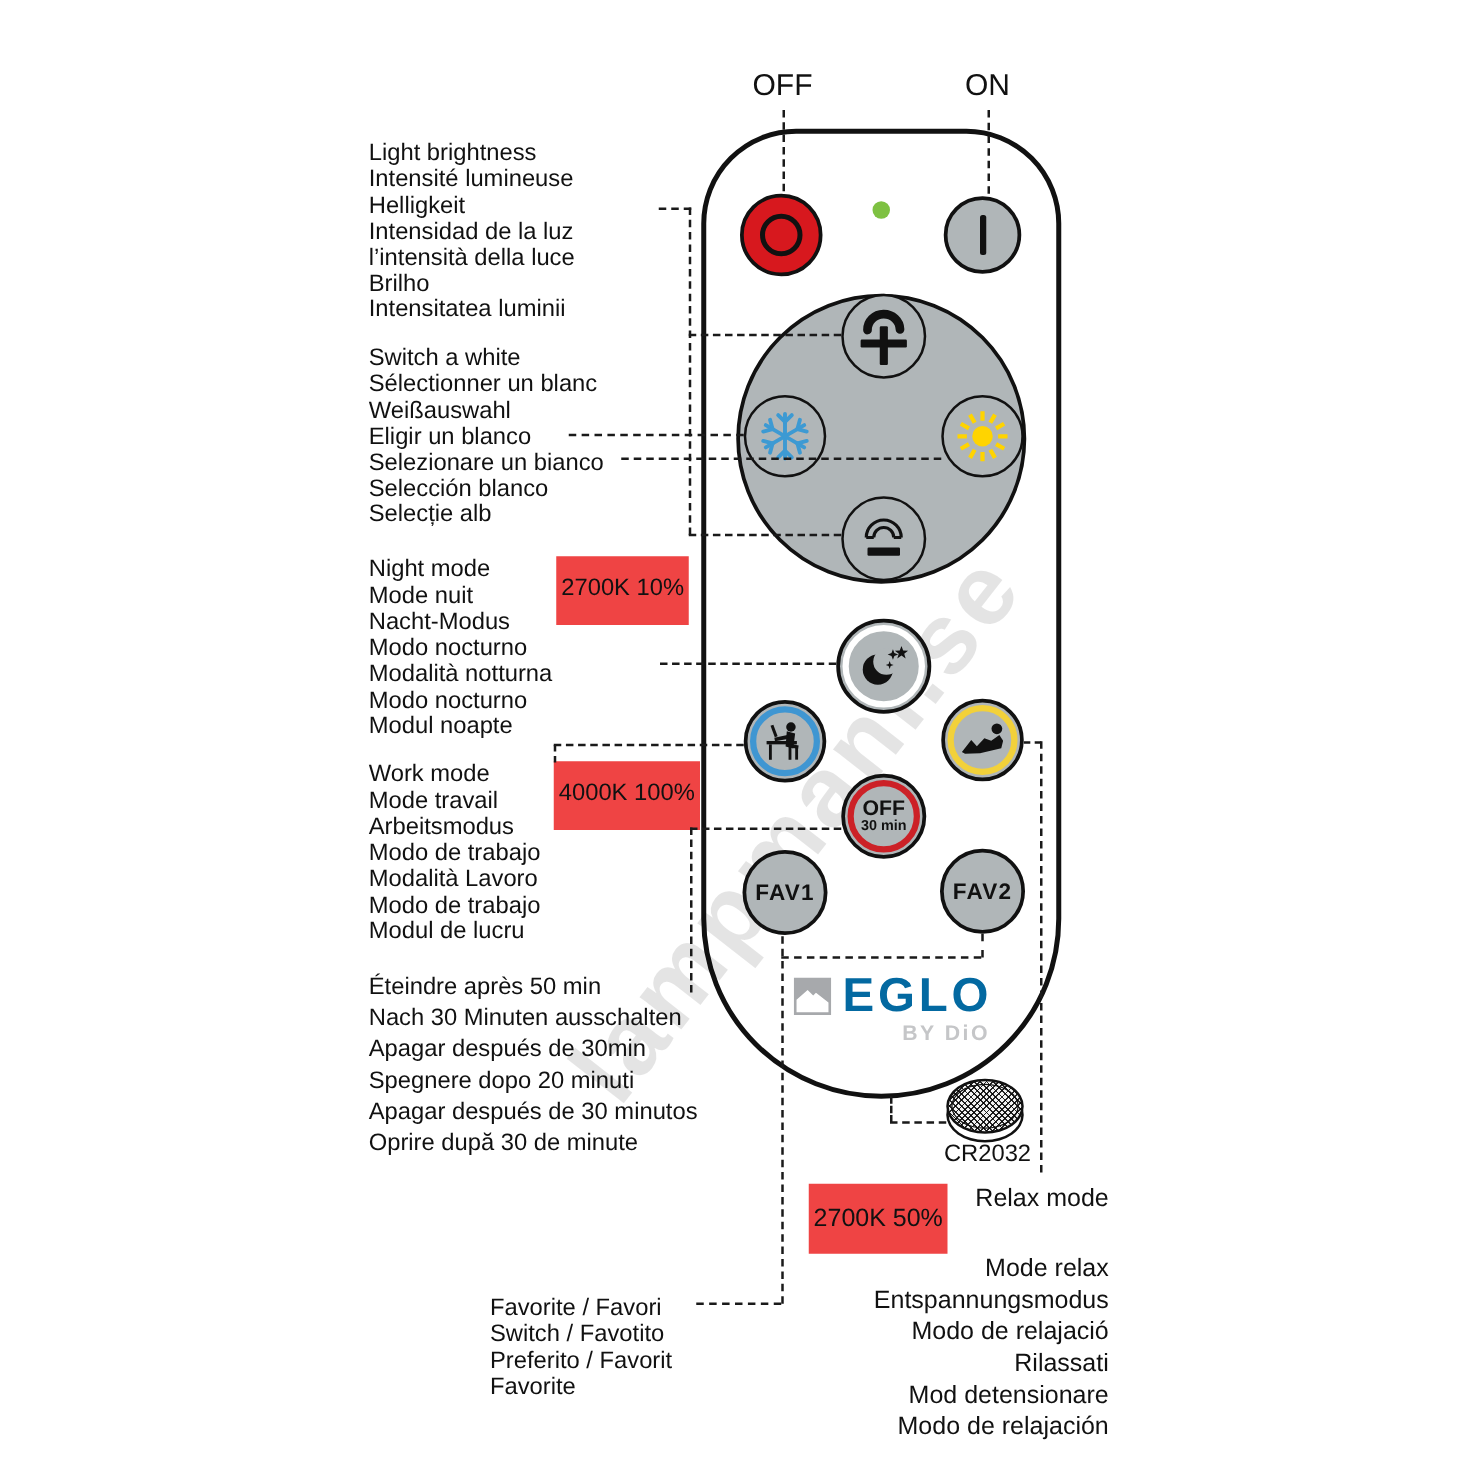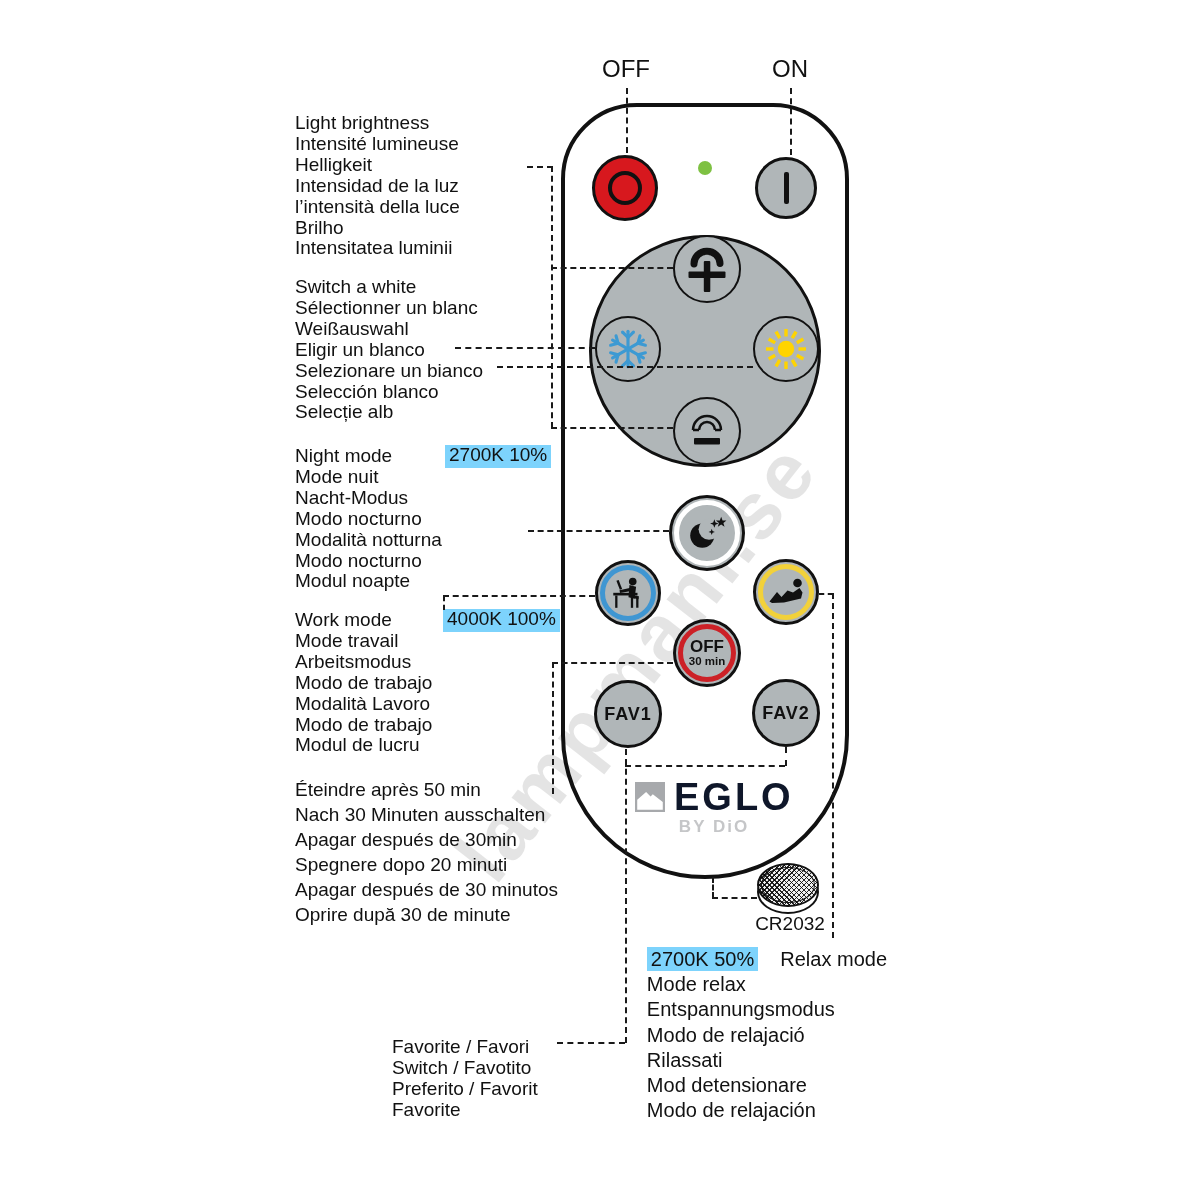--- a/index.html
+++ b/index.html
@@ -14,34 +14,34 @@
                background:#fff;border:4px solid #111;
                border-radius:78px 78px 148px 148px;z-index:1;}
   .btn{position:absolute;border-radius:50%;background:#b0b6b8;border:3px solid #111;
        display:flex;align-items:center;justify-content:center;z-index:3;box-sizing:border-box;}
   .ring{position:absolute;inset:2px;border-radius:50%;border:5px solid transparent;
         pointer-events:none;}
   .btn svg{display:block;position:relative;}
   
   .anno{position:absolute;font-size:19px;line-height:20.9px;white-space:nowrap;z-index:4;}
   .anno-wide{line-height:25px;}
-  .badge{position:absolute;top:-1px;background:#7dd3fc;padding:0 4px;height:23px;
+  .badge{position:absolute;top:-1px;background:#ef4444;padding:16px 4px;height:23px;
          display:inline-block;}
   .relax-block{position:absolute;right:295px;top:947px;font-size:20px;line-height:25.2px;
-               text-align:left;white-space:nowrap;z-index:4;}
+               text-align:right;white-space:nowrap;z-index:4;}
   .relax-first{display:flex;justify-content:flex-end;align-items:flex-start;gap:22px;}
   .relax-first .badge{position:static;height:24px;}
   .pwr-label{position:absolute;top:55px;width:64px;text-align:center;font-size:24px;z-index:4;}
   
   .lh{position:absolute;height:0;border-top:2px dashed #1a1a1a;z-index:10;}
   .lv{position:absolute;width:0;border-left:2px dashed #1a1a1a;z-index:10;}
   
   .brand-row{position:absolute;left:635px;top:781px;display:flex;align-items:center;gap:9px;z-index:3;}
-  .brand-word{font-size:38px;font-weight:700;letter-spacing:3px;color:#0f172a;line-height:32px;text-align:center;}
-  .brand-by{position:absolute;left:636px;top:817px;width:156px;text-align:center;font-size:17px;
+  .brand-word{font-size:38px;font-weight:700;letter-spacing:3px;color:#0369a1;line-height:32px;text-align:center;}
+  .brand-by{position:absolute;left:636px;top:817px;width:156px;text-align:right;font-size:17px;
             font-weight:700;letter-spacing:2px;color:#c5c6c8;z-index:3;}
   
   .batt-rim{position:absolute;left:757px;top:870px;width:62px;height:44px;border-radius:50%;
             background:#fff;border:2px solid #111;z-index:3;box-sizing:border-box;}
   .batt-top{position:absolute;left:757px;top:863px;width:62px;height:44px;border-radius:50%;
             border:2px solid #111;z-index:4;box-sizing:border-box;background-color:#f2f2f2;
             background-image:repeating-linear-gradient(45deg,rgba(0,0,0,.85) 0 1px,transparent 1px 3.5px),
                              repeating-linear-gradient(135deg,rgba(0,0,0,.85) 0 1px,transparent 1px 3.5px);}
   .batt-top:after{content:"";position:absolute;inset:2px;border-radius:50%;
                   border:1.5px solid #111;}

